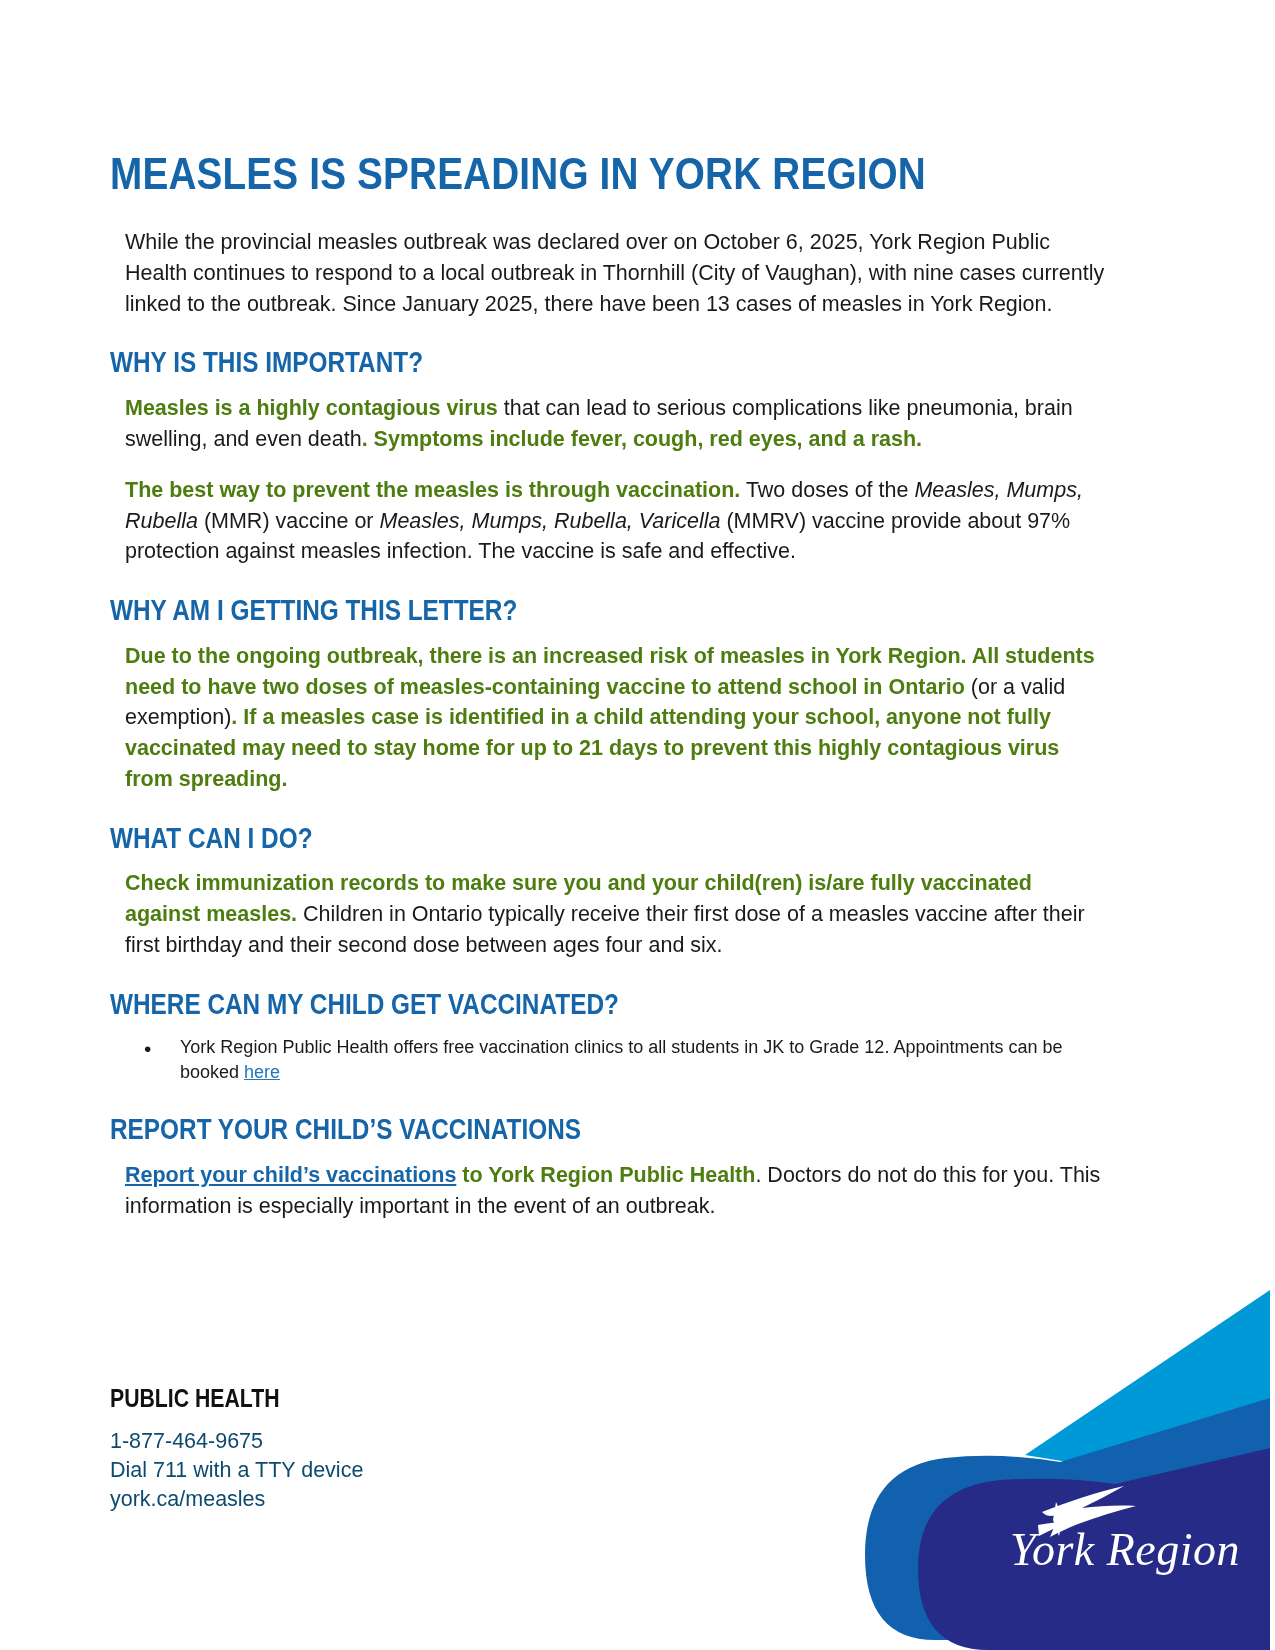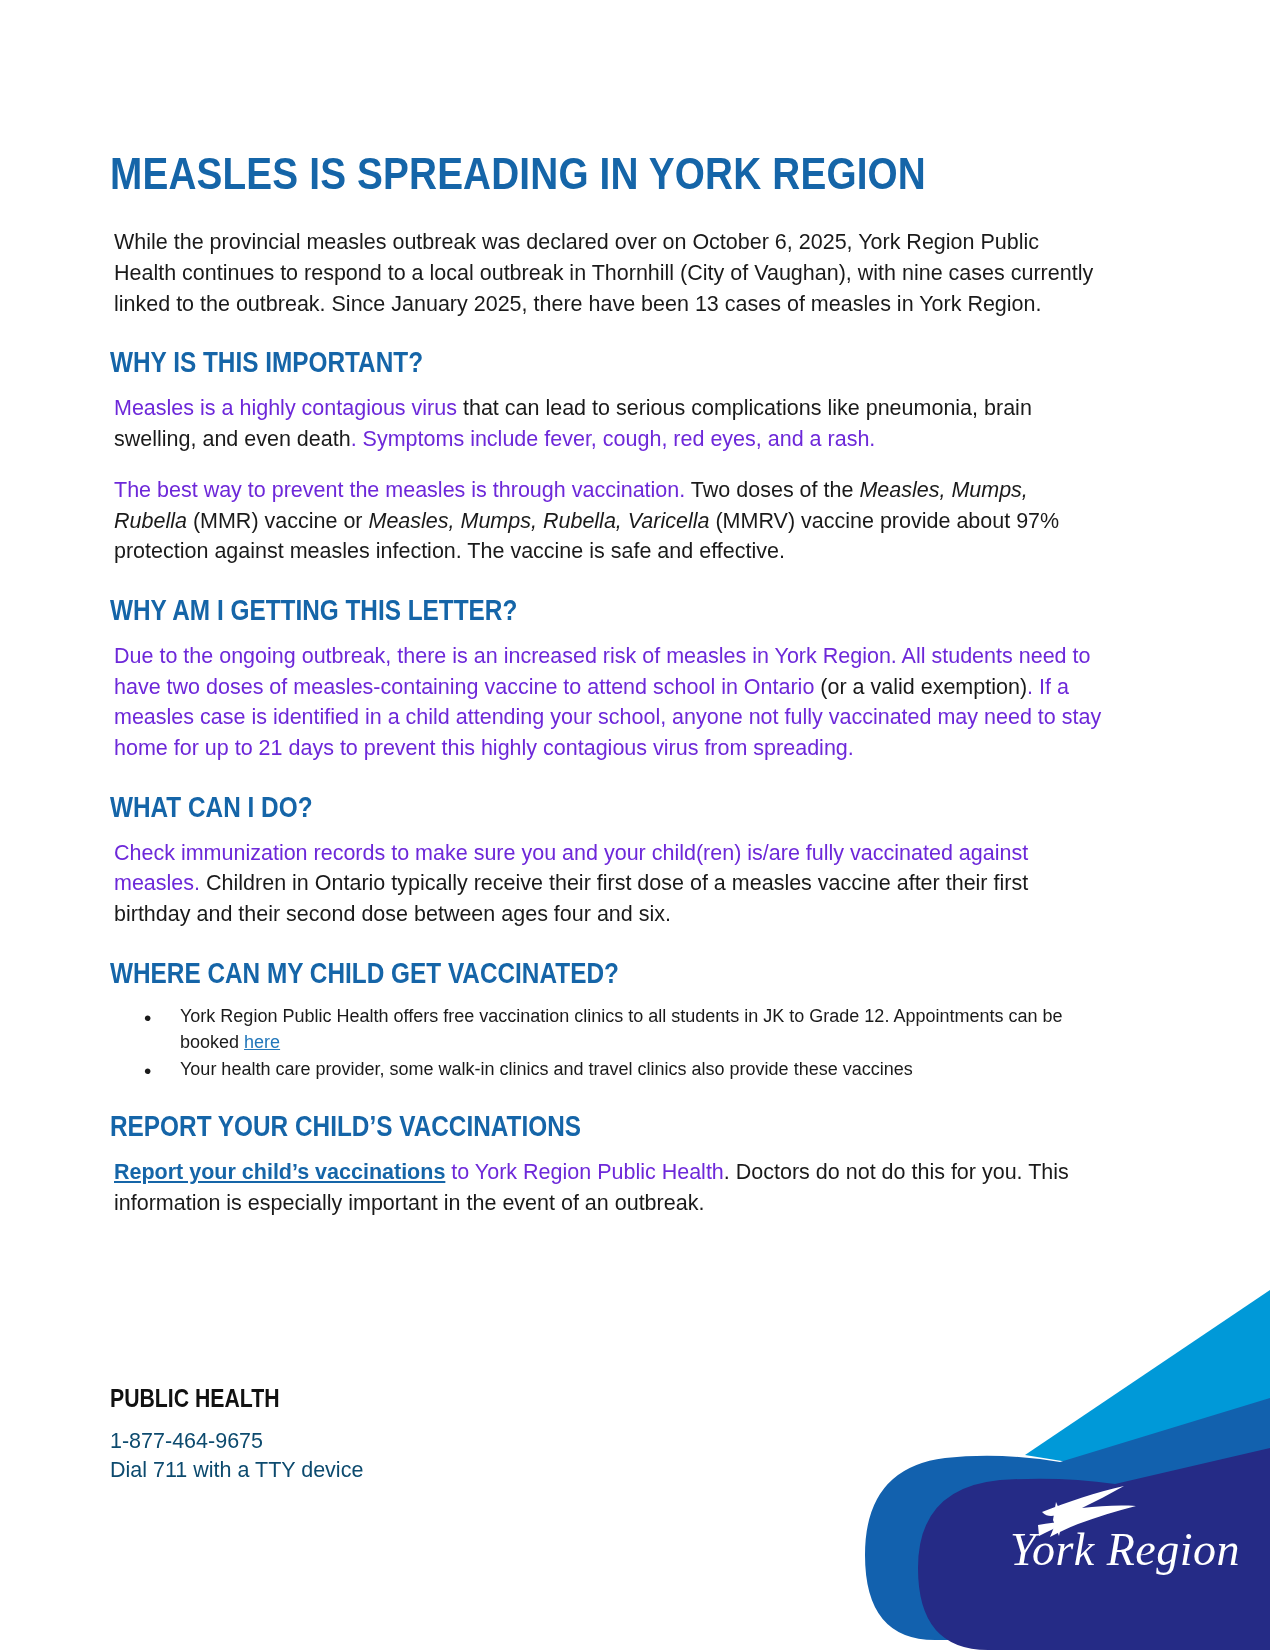--- a/index.html
+++ b/index.html
@@ -50,26 +50,26 @@
     transform: scaleX(0.84);
     transform-origin: left center;
     white-space: nowrap;
     margin: 28px 0 14px 0;
   }
 
   
   p.body {
     font-size: 21.5px;
     line-height: 1.43;
-    margin: 0 0 20px 4px;
+    margin: 0 0 20px 15px;
     color: #1a1a1a;
     text-align: left;
   }
 
-  .b { font-weight: normal; color: #6d28d9; }
+  .b { font-weight: bold; color: #4d7c0f; }
   .i { font-style: italic; }
 
   a.link {
     color: #2277bb;
     text-decoration: underline;
   }
 
   a.link-bold {
     color: #1565A8;
     font-weight: bold;
@@ -169,33 +169,33 @@
     <p class="body"><span class="b">Due to the ongoing outbreak, there is an increased risk of measles in York Region. All students need to have two doses of measles-containing vaccine to attend school in Ontario</span><span> (or a valid exemption)</span><span class="b">. If a measles case is identified in a child attending your school, anyone not fully vaccinated may need to stay home for up to 21 days to prevent this highly contagious virus from spreading.</span></p>
 
     <h2 class="section-heading">WHAT CAN I DO?</h2>
 
     <p class="body"><span class="b">Check immunization records to make sure you and your child(ren) is/are fully vaccinated against measles.</span><span> Children in Ontario typically receive their first dose of a measles vaccine after their first birthday and their second dose between ages four and six.</span></p>
 
     <h2 class="section-heading">WHERE CAN MY CHILD GET VACCINATED?</h2>
 
     <ul class="bullets">
       <li><span>York Region Public Health offers free vaccination clinics to all students in JK to Grade 12. Appointments can be booked </span><a class="link" href="#">here</a></li>
-      <li><span>Your health care provider, some walk-in clinics and travel clinics also provide these vaccines</span></li>
     </ul>
 
     <h2 class="section-heading">REPORT YOUR CHILD’S VACCINATIONS</h2>
 
     <p class="body"><a class="link-bold" href="#">Report your child’s vaccinations</a><span class="b"> to York Region Public Health</span><span>. Doctors do not do this for you. This information is especially important in the event of an outbreak.</span></p>
 
   </div>
 
   <div class="footer">
     <div class="footer-title">PUBLIC HEALTH</div>
     <div class="footer-line">1-877-464-9675</div>
     <div class="footer-line">Dial 711 with a TTY device</div>
+    <div class="footer-line">york.ca/measles</div>
   </div>
 
   <div class="logo-wrap">
     <svg viewBox="0 0 460 370" preserveAspectRatio="none">
 
       <path d="M460,10 L460,215 L215,175 Z" fill="#0099D8"></path>
 
       <path d="M460,118 L460,360 L125,360 Q55,360 55,275 Q55,188 135,178 Q190,172 250,182 Z" fill="#1261AE"></path>
 
       <path d="M460,168 L460,370 L178,370 Q108,370 108,288 Q108,208 190,200 Q250,196 305,204 Z" fill="#252B86"></path>

